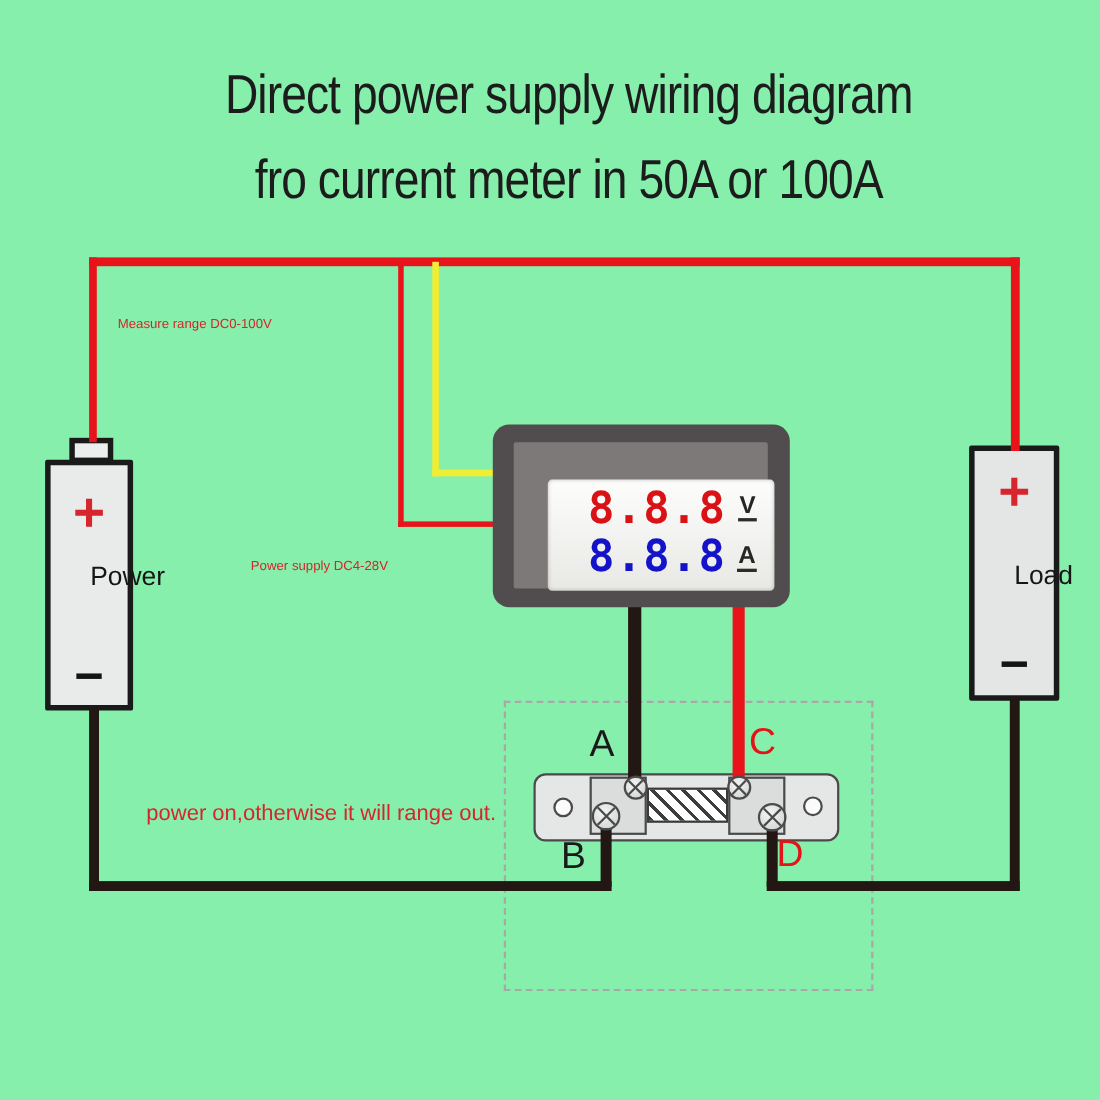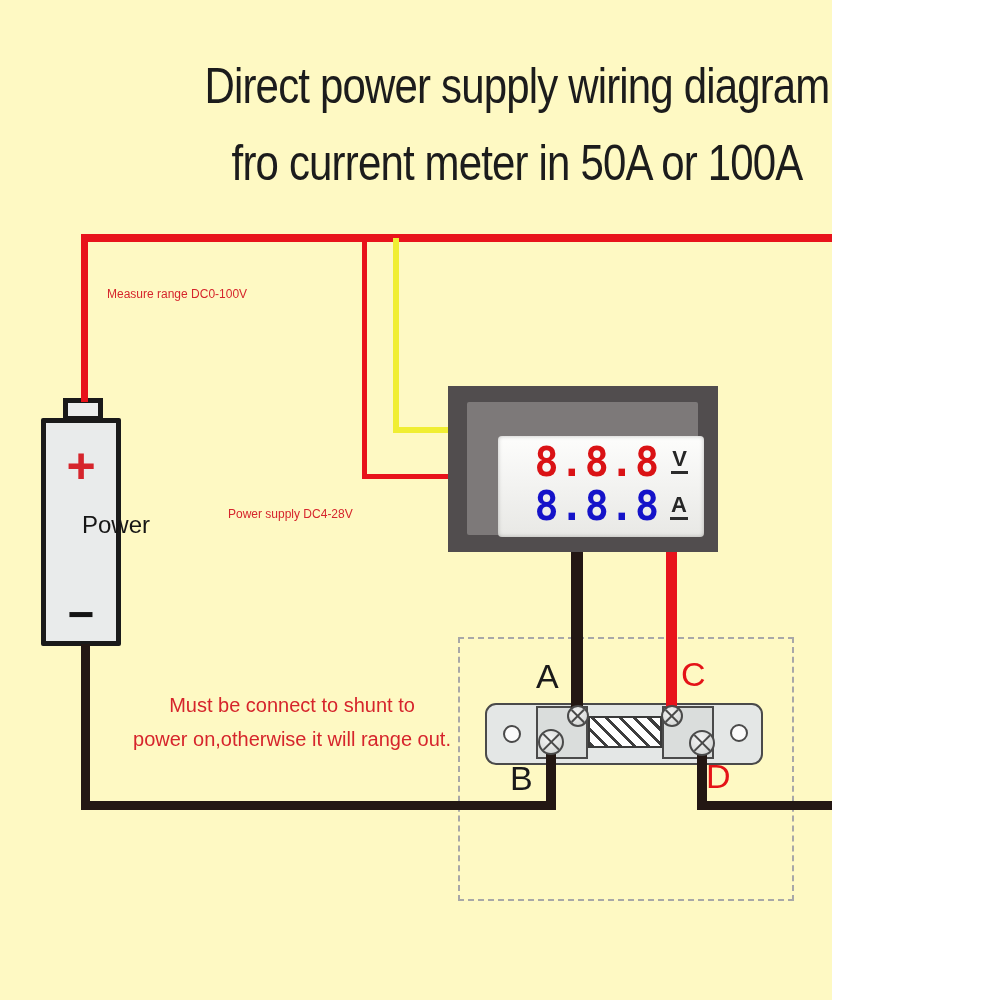--- a/index.html
+++ b/index.html
@@ -1,17 +1,17 @@
 <!DOCTYPE html>
 <html><head>
 <meta charset="utf-8">
 <style>
   html,body { margin:0; padding:0; background:#fff; }
   .canvas {
-    position:relative; width:832px; height:1000px; background:#fef9c3;
+    position:relative; width:1000px; height:1000px; background:#86efac;
     font-family:"Liberation Sans", sans-serif; overflow:hidden;
   }
 
   
   .title-line {
     position:absolute; left:17px; width:1000px; text-align:center;
     color:#1c1c1c; font-size:50px; line-height:52px; letter-spacing:-1px;
     transform:scaleX(0.84); transform-origin:50% 50%; white-space:nowrap;
   }
 
@@ -41,21 +41,21 @@
   .battery .minus {
     position:absolute; left:0; right:0; text-align:center;
     color:#141414; font-size:46px; font-weight:bold; line-height:10px;
   }
   .bat-nub {
     position:absolute; background:#eceeee; border:5px solid #1a1a1a; z-index:3;
   }
 
   
   .meter-outer { position:absolute; left:448px; top:386px; width:270px; height:166px;
-    background:#514d4e; border-radius:0; z-index:10; }
+    background:#514d4e; border-radius:15px; z-index:10; }
   .meter-bezel { position:absolute; left:19px; top:16px; width:231px; height:133px;
     background:#7d7979; border-radius:2px; }
   .meter-display { position:absolute; left:31px; top:34px; width:206px; height:101px;
     background:linear-gradient(#fdfdfc,#e8e8e5); border-radius:4px;
     box-shadow:inset 0 0 4px rgba(0,0,0,.25); }
   .seg {
     position:absolute; font-family:"DejaVu Sans Mono", monospace;
     font-weight:bold; font-size:40px; line-height:40px; letter-spacing:1px; white-space:nowrap;
   }
   .seg.v { color:#da1215; right:44px; top:6px; }
@@ -95,21 +95,20 @@
 </head>
 <body>
 
 <div class="canvas">
 
   <div class="title-line" style="top:60px;">Direct power supply wiring diagram</div>
   <div class="title-line" style="top:137px;">fro current meter in 50A or 100A</div>
 
   <div class="red-note" style="left:107px; top:287px;">Measure range DC0-100V</div>
   <div class="red-note" style="left:228px; top:507px;">Power supply DC4-28V</div>
-  <div class="warn-line" style="top:694px;">Must be connect to shunt to</div>
   <div class="warn-line" style="top:728px;">power on,otherwise it will range out.</div>
 
   <div class="wire red" style="left:81px;  top:234px; width:846px; height:8px;"></div>
   <div class="wire red" style="left:81px;  top:234px; width:7px;  height:168px;"></div>
   <div class="wire red" style="left:919px; top:234px; width:8px;  height:176px;"></div>
   <div class="wire red" style="left:362px; top:238px; width:5px;  height:241px;"></div>
   <div class="wire red" style="left:362px; top:474px; width:88px; height:5px;"></div>
   <div class="wire yellow" style="left:393px; top:238px; width:6px;  height:195px;"></div>
   <div class="wire yellow" style="left:393px; top:427px; width:57px; height:6px;"></div>
   <div class="wire black" style="left:571px; top:549px; width:12px; height:167px;"></div>

